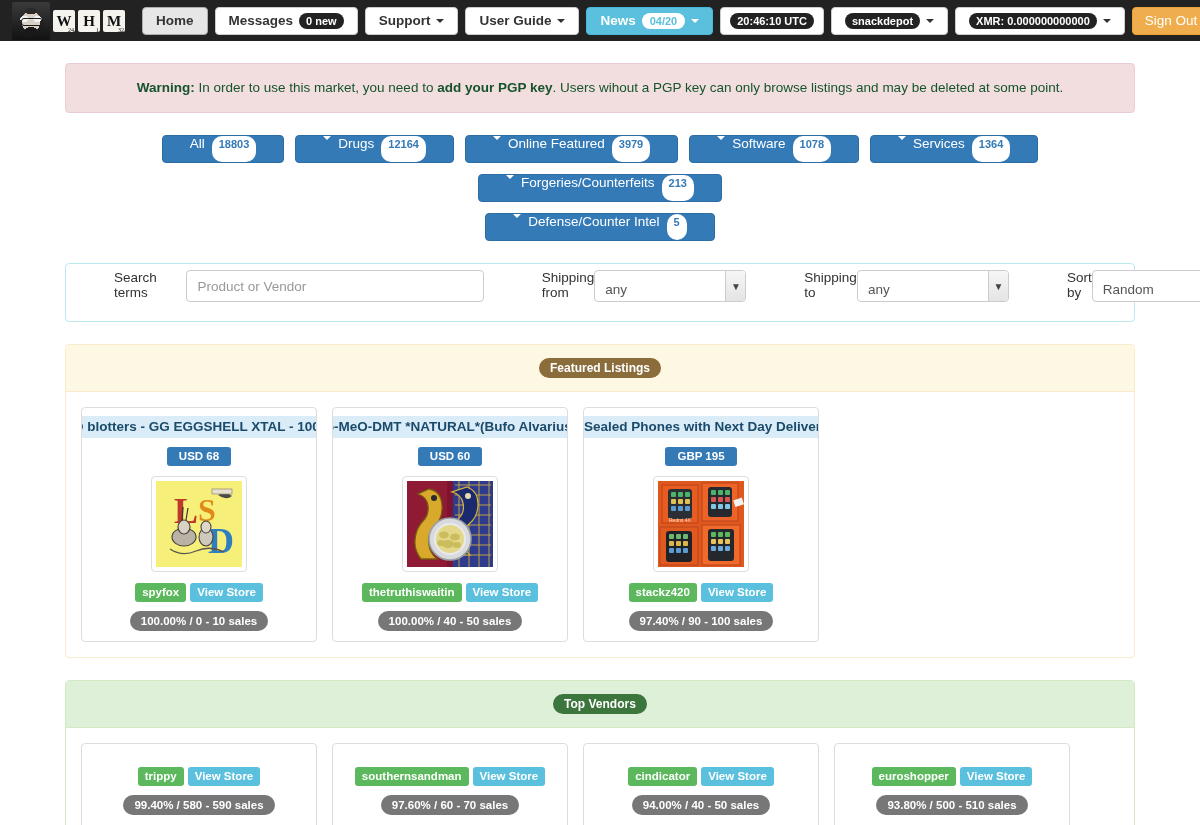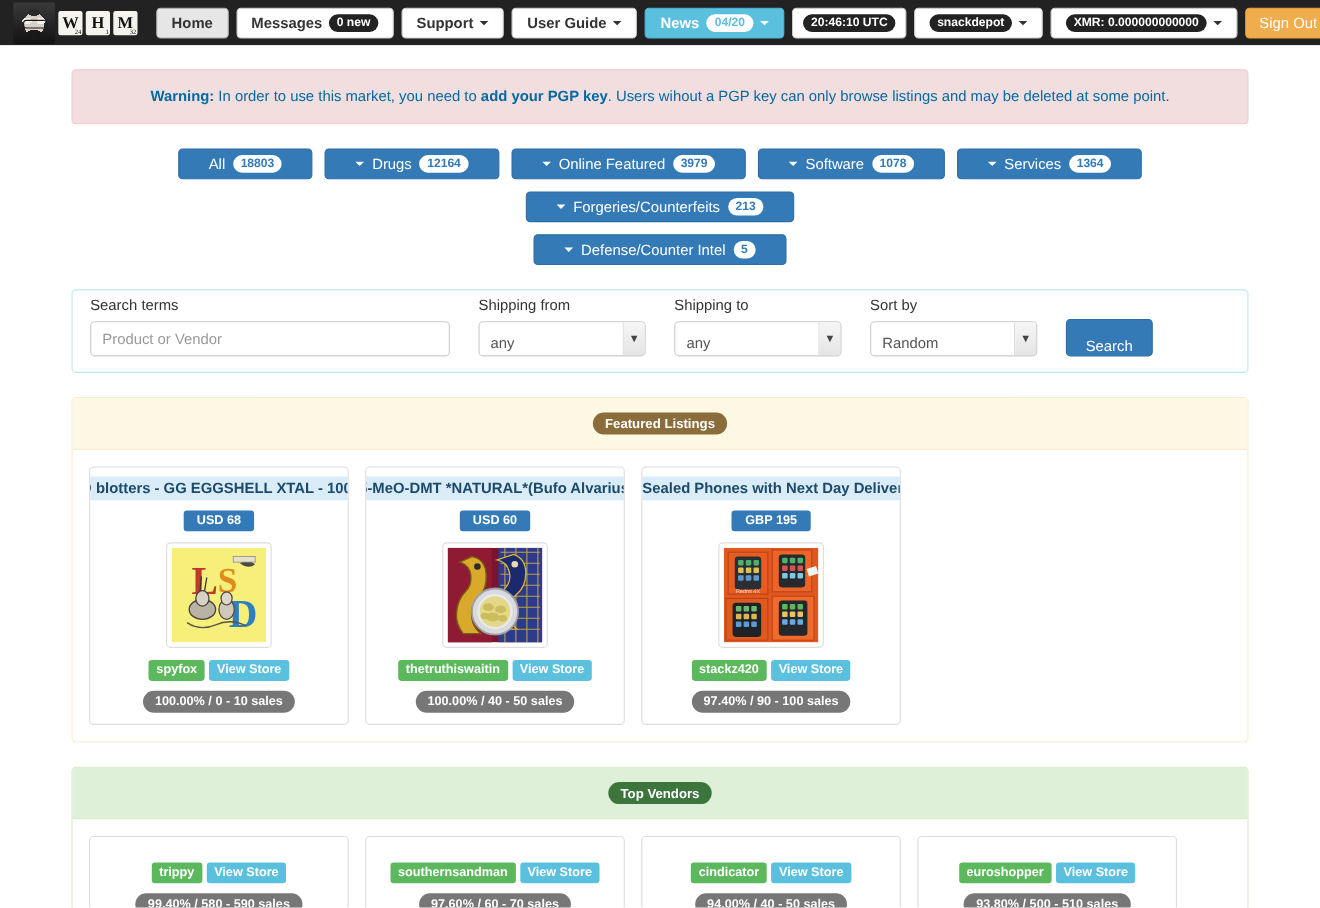--- a/index.html
+++ b/index.html
@@ -120,40 +120,39 @@
   .container {
     width: 1070px;
     margin: 0 auto;
     padding-top: 22px;
   }
 
   
   .alert-warning-pgp {
     background: #f2dede;
     border: 1px solid #ebccd1;
-    color: #0369a1;
+    color: #14532d;
     border-radius: 4px;
     padding: 16px 21px;
     text-align: center;
     font-size: 13.5px;
     line-height: 1.2;
   }
   .alert-warning-pgp b { font-weight: bold; }
 
   
   .cats {
     display: flex;
     flex-wrap: wrap;
     justify-content: center;
     gap: 11px;
     margin-top: 22px;
   }
   .cat-btn {
     display: inline-flex;
-    align-items: center;
     gap: 7px;
     height: 28px;
     padding: 0 27px;
     background: #337ab7;
     border: 1px solid #2e6da4;
     color: #ffffff;
     border-radius: 4px;
     font-size: 13.5px;
     cursor: pointer;
     white-space: nowrap;
@@ -213,21 +212,21 @@
   }
   .sep-bar { color: #8fb8cb; margin: 0 5px; }
 
   
   .search-row {
     display: flex;
     align-items: flex-end;
     gap: 26px;
     padding: 6px 16px 14px 16px;
   }
-  .form-group { display: flex; flex-direction: column; }
+  .form-group { display: flex; flex-direction: row; margin-left: 32px; }
   .form-label {
     font-size: 13.5px;
     color: #333333;
     margin-bottom: 7px;
   }
   .form-control {
     height: 32px;
     border: 1px solid #cccccc;
     border-radius: 4px;
     padding: 0 10px;

